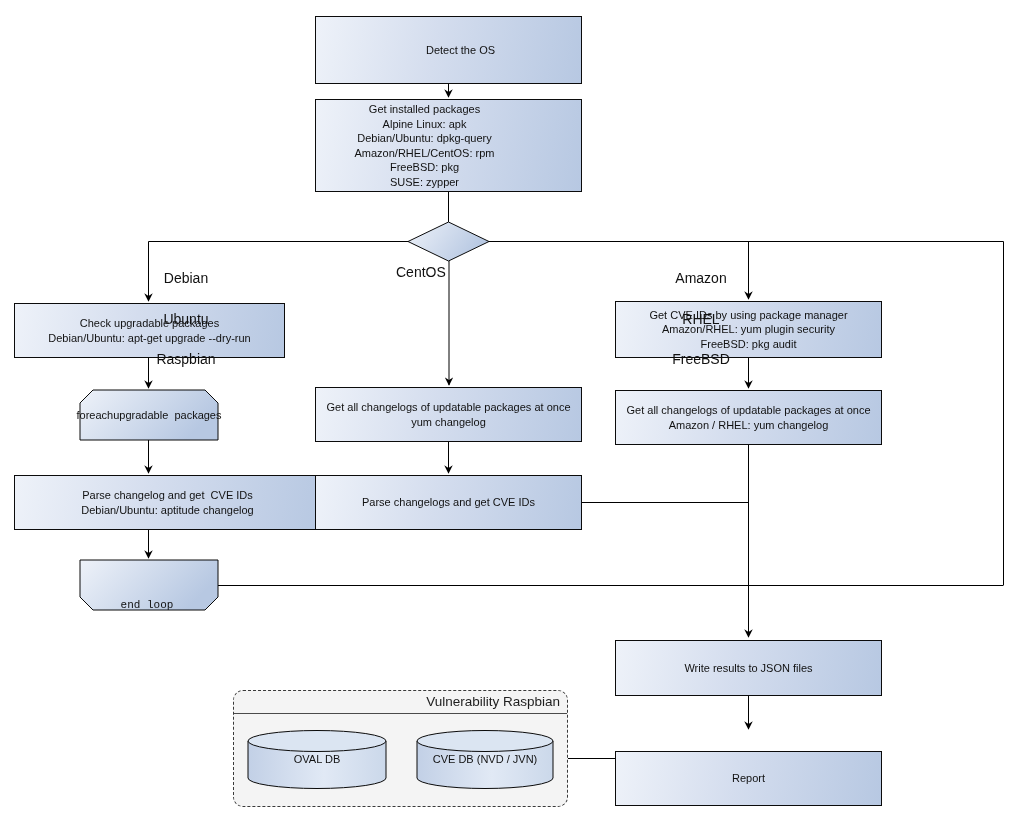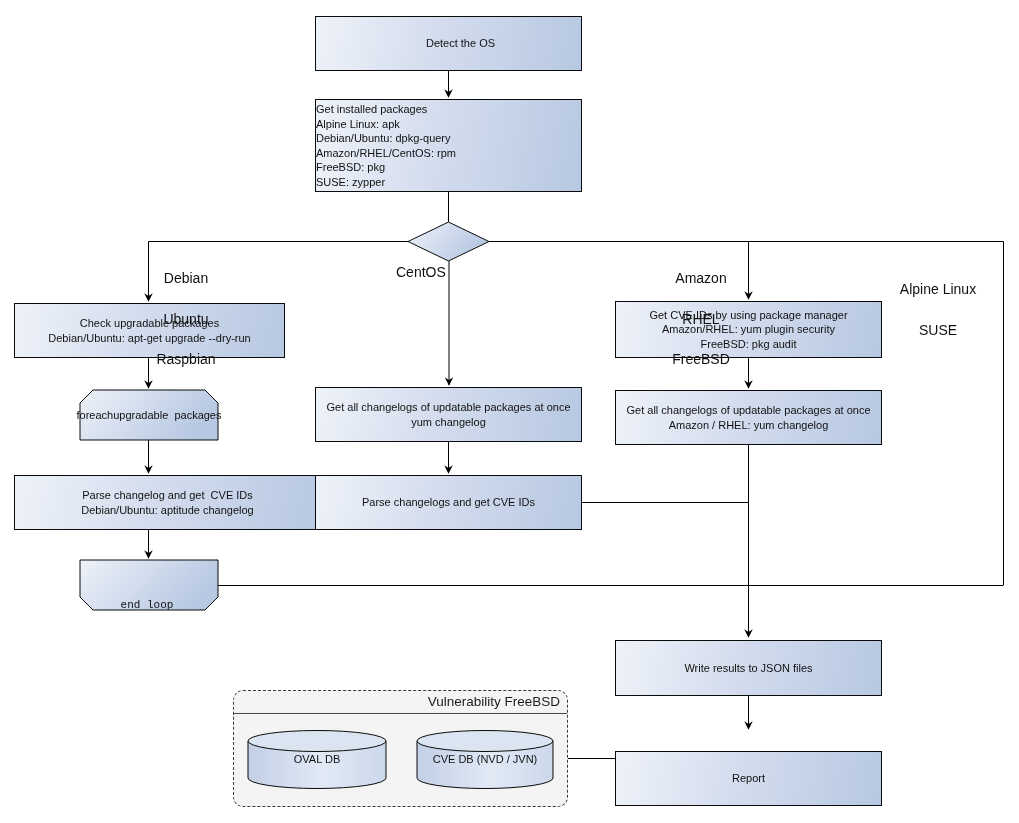--- a/index.html
+++ b/index.html
@@ -9,21 +9,21 @@
     color:#111111; overflow:hidden;
   }
   #edges { position:absolute; left:0; top:0; z-index:1; }
   .box {
     position:absolute; z-index:2; box-sizing:border-box;
     border:1px solid #0b0b0b;
     background:linear-gradient(100deg,#eef2f9 0%,#d4ddee 45%,#b7c8e2 100%);
     display:flex; flex-direction:column; justify-content:center; align-items:center;
     font-size:11px; line-height:14.5px;
   }
-  .box.align-right { align-items:flex-start; padding-right:48px; }
+  .box.align-right { align-items:center; padding-right:48px; }
   .box-line { white-space:pre; flex-shrink:0; }
   .shape-label {
     position:absolute; z-index:3; display:flex; flex-direction:row;
     justify-content:center; align-items:center; font-size:11px; line-height:14.5px;
     pointer-events:none;
   }
   .edge-label {
     position:absolute; z-index:2; font-size:14px; line-height:13.5px; white-space:pre;
   }
   .edge-label.center { text-align:center; }
@@ -84,21 +84,21 @@
 
     <path d="M748.5 696 V729" stroke="#000" fill="none" marker-end="url(#arrow)"></path>
     <path d="M568 758.5 H615" stroke="#000" fill="none"></path>
 
     <polygon points="408,241.5 448.5,222 489,241.5 448.5,261" fill="url(#nodeGrad)" stroke="#0b0b0b"></polygon>
 
     <polygon points="93,390 205,390 218,403 218,440 80,440 80,403" fill="url(#nodeGrad)" stroke="#0b0b0b"></polygon>
     <polygon points="80,560 218,560 218,597 205,610 93,610 80,597" fill="url(#nodeGrad)" stroke="#0b0b0b"></polygon>
   </svg>
 
-  <div class="box" style="left:315px;top:16px;width:267px;height:55px;padding-left:24px;">
+  <div class="box" style="left:315px;top:16px;width:267px;height:68px;padding-left:24px;">
     <div class="box-line">Detect the OS</div>
   </div>
 
   <div class="box align-right" style="left:315px;top:99px;width:267px;height:93px;">
     <div class="box-line">Get installed packages</div>
     <div class="box-line">Alpine Linux: apk</div>
     <div class="box-line">Debian/Ubuntu: dpkg-query</div>
     <div class="box-line">Amazon/RHEL/CentOS: rpm</div>
     <div class="box-line">FreeBSD: pkg</div>
     <div class="box-line">SUSE: zypper</div>
@@ -155,27 +155,23 @@
     <div>Debian</div>
     <div>Ubuntu</div>
     <div>Raspbian</div>
   </div>
   <div class="edge-label" style="left:396px;top:266px;">CentOS</div>
   <div class="edge-label right" style="left:660px;top:245px;width:82px;">
     <div>Amazon</div>
     <div>RHEL</div>
     <div>FreeBSD</div>
   </div>
-  <div class="edge-label right" style="left:888px;top:256px;width:100px;">
-    <div>Alpine Linux</div>
-    <div>SUSE</div>
-  </div>
 
   <div id="db-panel">
-    <div id="db-panel-header">Vulnerability FreeBSD</div>
+    <div id="db-panel-header">Vulnerability Raspbian</div>
   </div>
 
   <svg id="db-shapes" width="1019" height="823">
     <g>
       <path d="M248,741 V778 a69,10.5 0 0 0 138,0 V741" fill="url(#cylGrad)" stroke="#0b0b0b"></path>
       <ellipse cx="317" cy="741" rx="69" ry="10.5" fill="#dbe5f2" stroke="#0b0b0b"></ellipse>
     </g>
     <g>
       <path d="M417,741 V778 a68,10.5 0 0 0 136,0 V741" fill="url(#cylGrad)" stroke="#0b0b0b"></path>
       <ellipse cx="485" cy="741" rx="68" ry="10.5" fill="#dbe5f2" stroke="#0b0b0b"></ellipse>

